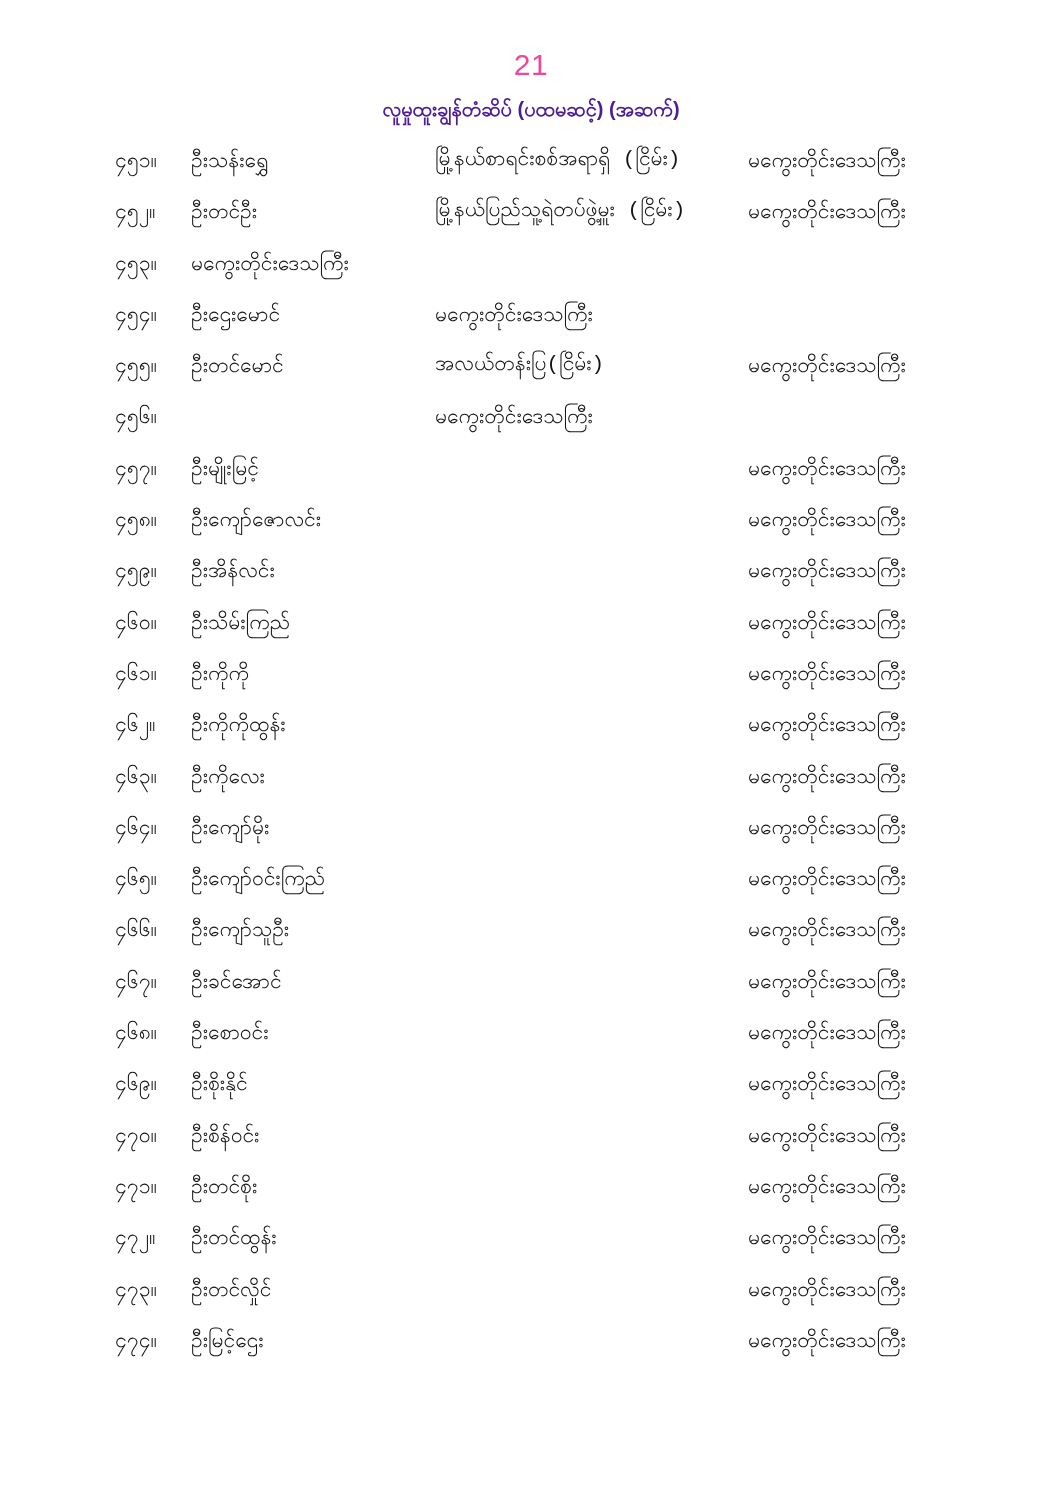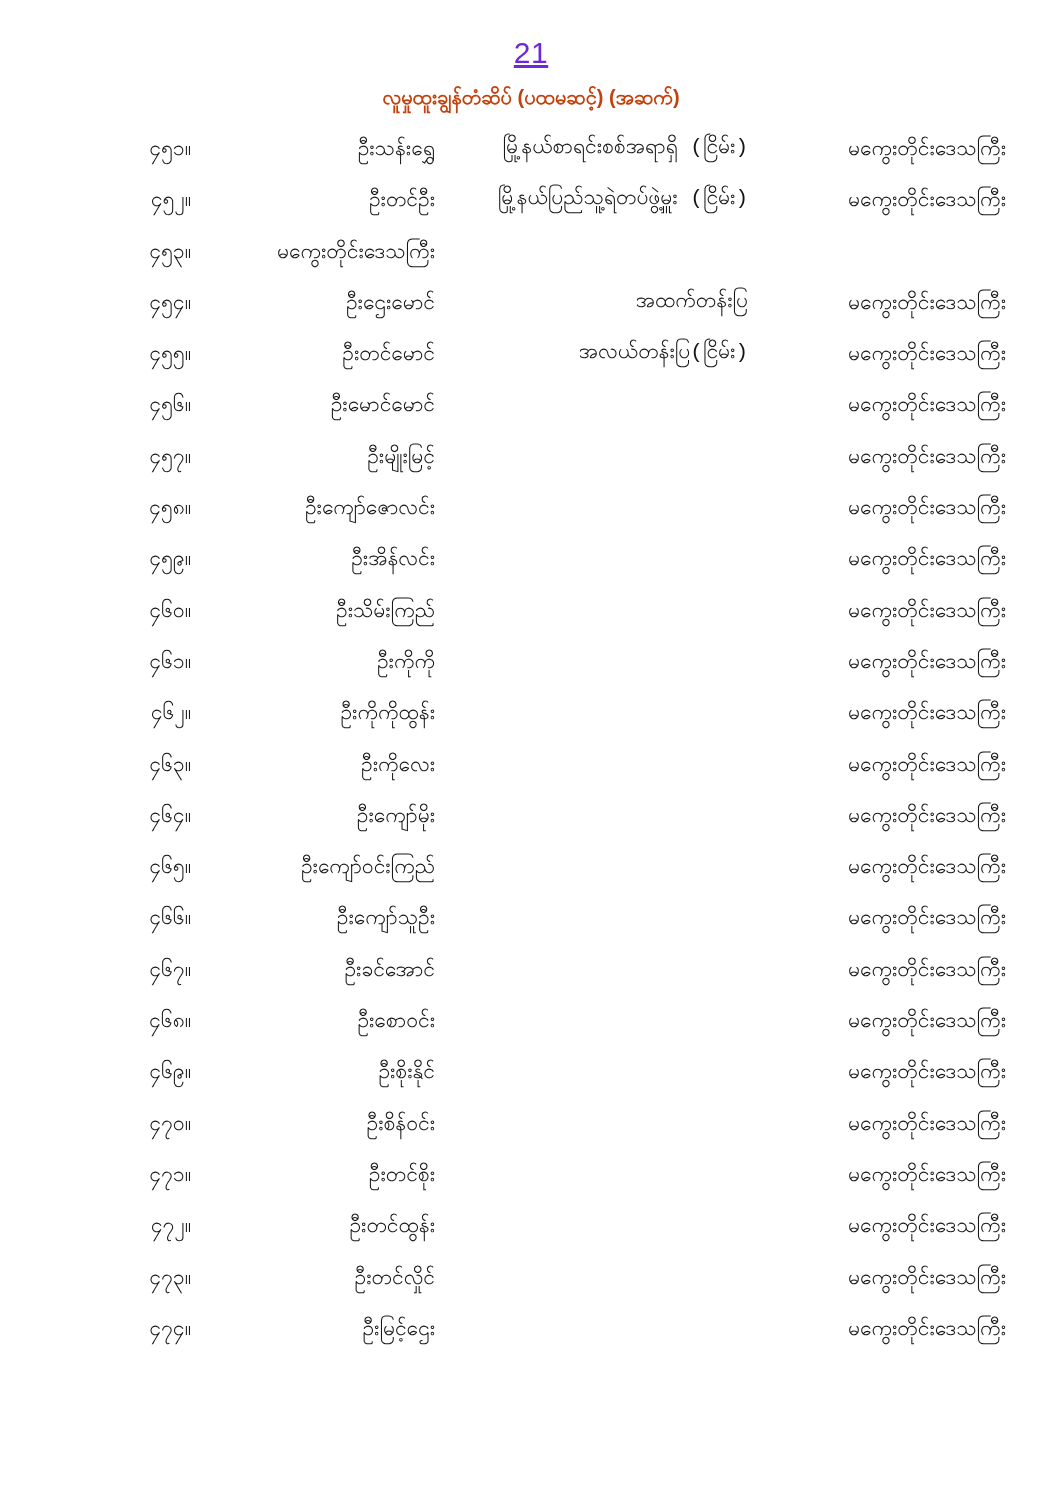--- a/index.html
+++ b/index.html
@@ -16,39 +16,37 @@
     color: #111111;
   }
   .page {
     width: 1062px;
     height: 1500px;
     background: #ffffff;
     position: relative;
   }
   .page-number {
     text-align: center;
-    padding-top: 36px;
+    padding-top: 48px;
     font-size: 30px;
     font-weight: 400;
-    color: #6d28d9;
+    color: #ec4899;
     letter-spacing: 0.5px;
-    text-decoration: underline;
   }
   .heading {
     text-align: center;
     margin-top: 14px;
     font-size: 20px;
     font-weight: 700;
-    color: #c2410c;
+    color: #4c1d95;
   }
   .rows {
     margin-top: 8px;
     padding-left: 115px;
     padding-right: 56px;
-    text-align: right;
   }
   .row {
     display: grid;
     grid-template-columns: 76px 244px 313px 1fr;
     align-items: start;
   }
   .cell {
     font-size: 21px;
     line-height: 51.3px;
     white-space: nowrap;
@@ -93,40 +91,35 @@
   </div>
 
   <div class="row">
     <span class="cell col-no">၄၅၃။</span>
     <span class="cell col-region">မကွေးတိုင်းဒေသကြီး</span>
   </div>
 
   <div class="row">
     <span class="cell col-no">၄၅၄။</span>
     <span class="cell col-name">ဦးဌေးမောင်</span>
-    <span class="cell col-pos">
-      <span>အထက်တန်းပြ</span>
-
-    </span>
     <span class="cell col-region">မကွေးတိုင်းဒေသကြီး</span>
   </div>
 
   <div class="row">
     <span class="cell col-no">၄၅၅။</span>
     <span class="cell col-name">ဦးတင်မောင်</span>
     <span class="cell col-pos">
       <span>အလယ်တန်းပြ(ငြိမ်း)</span>
 
     </span>
     <span class="cell col-region">မကွေးတိုင်းဒေသကြီး</span>
   </div>
 
   <div class="row">
     <span class="cell col-no">၄၅၆။</span>
-    <span class="cell col-name">ဦးမောင်မောင်</span>
     <span class="cell col-pos">
       
       
     </span>
     <span class="cell col-region">မကွေးတိုင်းဒေသကြီး</span>
   </div>
 
   <div class="row">
     <span class="cell col-no">၄၅၇။</span>
     <span class="cell col-name">ဦးမျိုးမြင့်</span>

